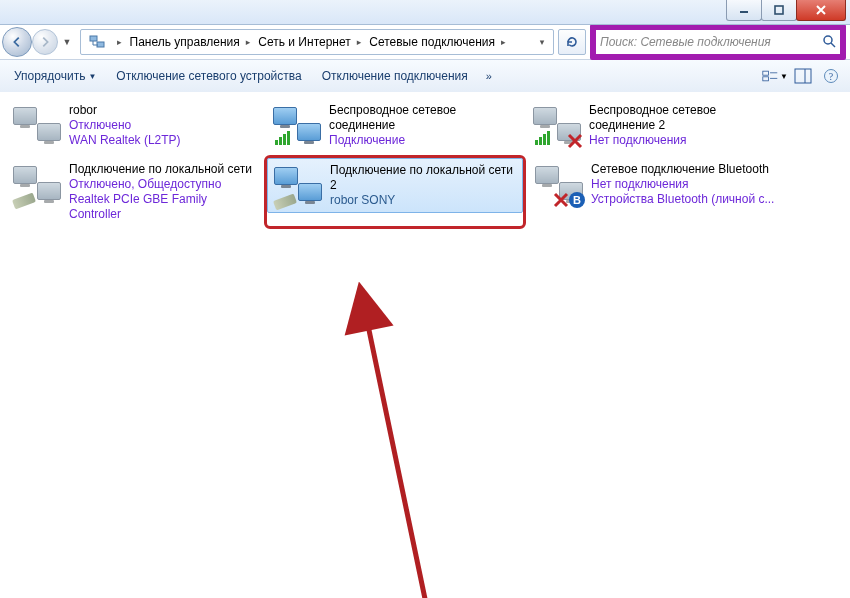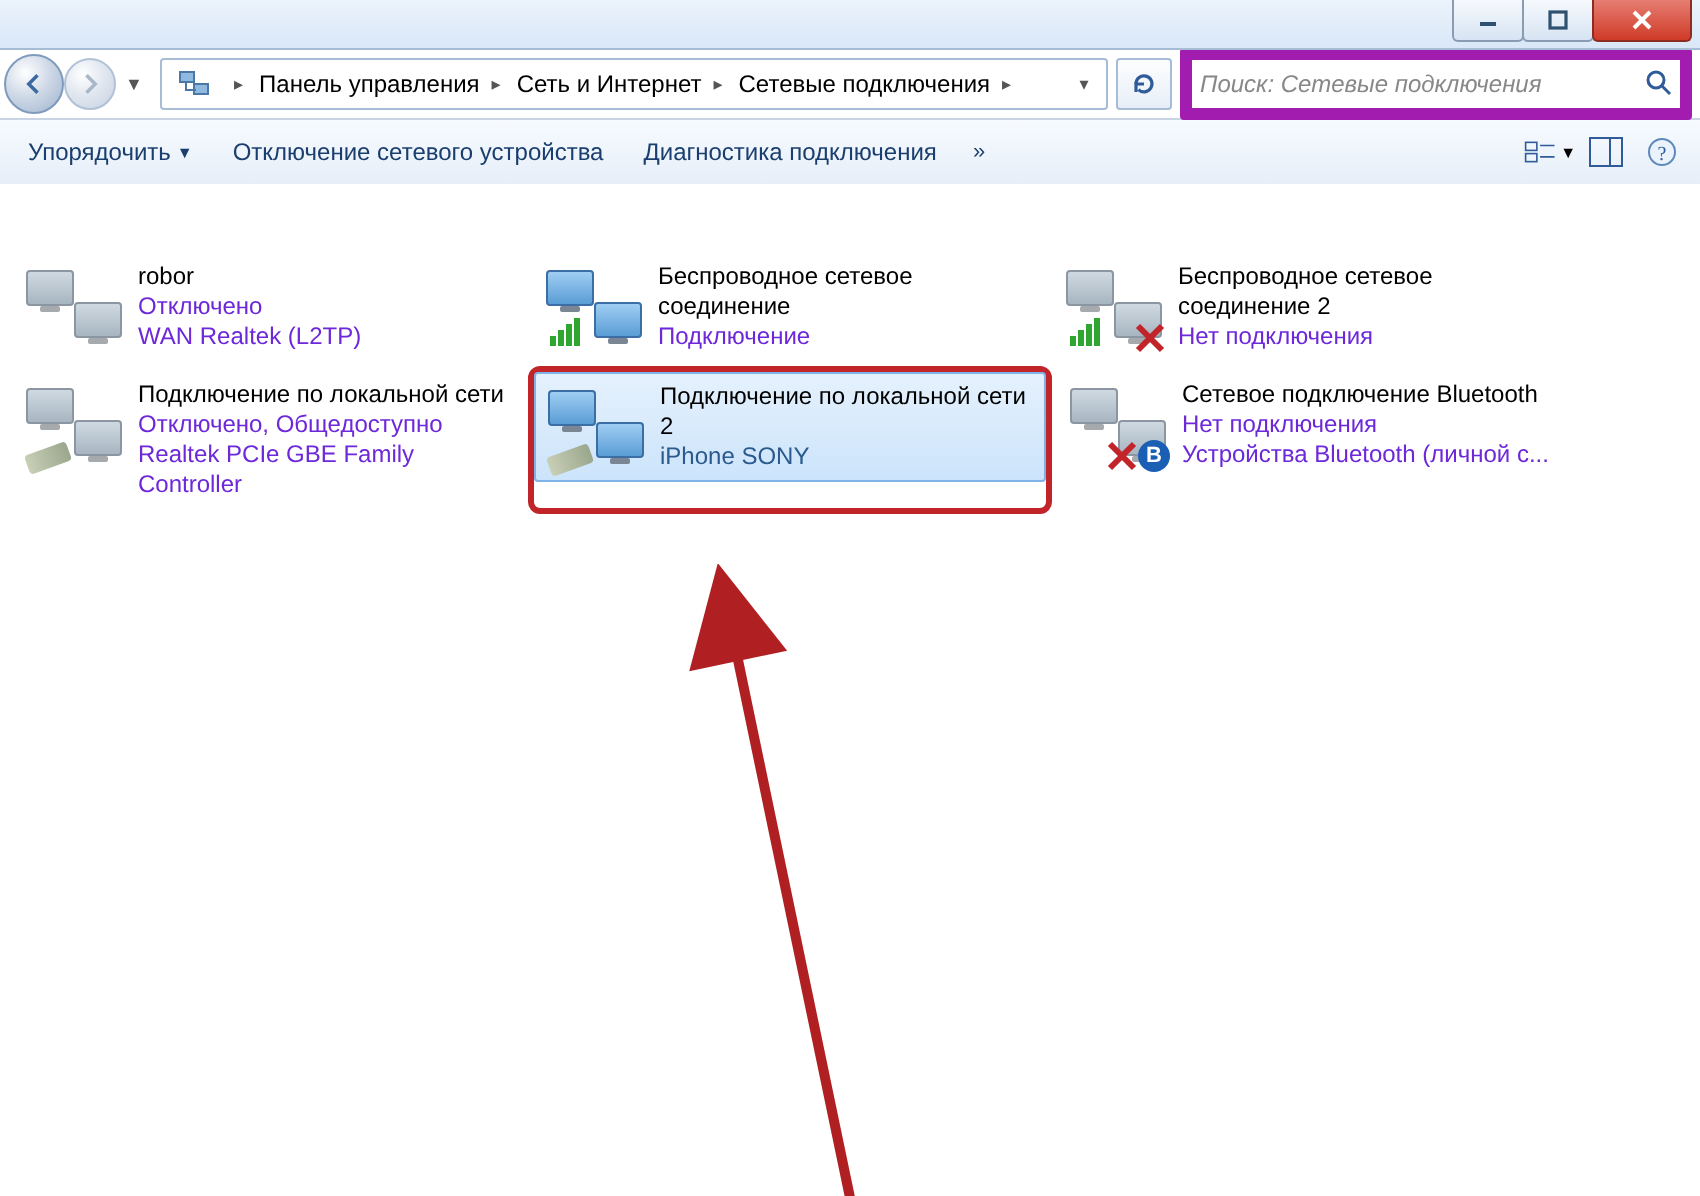--- a/index.html
+++ b/index.html
@@ -26,21 +26,21 @@
   .searchbox .mag { margin-left:auto; color:#2f5b99; font-style:normal; }
   
   .toolbar { height:32px; background:linear-gradient(to bottom,#f7fbff,#e6eef8); border-bottom:1px solid #c8d4e4; display:flex; align-items:center; padding:0 6px; gap:4px; }
   .tbtn { padding:4px 8px; color:#1a3e6e; display:flex; align-items:center; gap:3px; border-radius:2px; }
   .tbtn .dd { font-size:8px; color:#1a3e6e; }
   .tchev { color:#1a3e6e; font-size:11px; padding:0 6px; }
   .toolbar .right { margin-left:auto; display:flex; align-items:center; gap:2px; }
   .iconbtn { width:26px; height:24px; display:flex; align-items:center; justify-content:center; border-radius:2px; }
   
   .content { position:absolute; top:92px; left:0; right:0; bottom:0; background:#fff; overflow:hidden; }
-  .grid { display:flex; flex-wrap:wrap; align-content:flex-start; padding:4px;margin-top:28px; }
+  .grid { display:flex; flex-wrap:wrap; align-content:flex-start; padding:4px; }
   .item { width:256px; padding:4px 6px; display:flex; gap:8px; box-sizing:border-box; border:1px solid transparent; border-radius:2px; margin:2px; }
   .item .ico { width:48px; height:44px; flex-shrink:0; position:relative; }
   .item .txt { padding-top:0; line-height:15px; }
   .item .name { color:#000; }
   .item .l2, .item .l3 { color:#6d28d9; }
   .item.sel { background:linear-gradient(to bottom,#e5f1fd,#cce4fb); border:1px solid #7eb3e8; }
   .item.sel .l2, .item.sel .l3 { color:#2a5a8e; }
   .hlwrap { border:3px solid #c1252a; border-radius:6px; }
   
   .neticon { position:relative; width:48px; height:44px; }
@@ -144,21 +144,21 @@
 
   <div class="toolbar">
     <div class="tbtn">
         <span>Упорядочить</span> 
         <span class="dd">▼</span>
       </div>
     <div class="tbtn">
         <span>Отключение сетевого устройства</span>
       </div>
     <div class="tbtn">
-        <span>Диагностика подключения</span>
+        <span>Отключение подключения</span>
       </div>
     <span class="tchev">»</span>
     <div class="right">
       <div class="iconbtn">
         <svg width="20" height="16" viewBox="0 0 20 16">
             <rect x="1" y="2" width="7" height="5" fill="none" stroke="#2f5b99"></rect>
             <rect x="1" y="9" width="7" height="5" fill="none" stroke="#2f5b99"></rect>
             <path d="M10 4 H19 M10 11 H19" stroke="#2f5b99"></path>
           </svg>
         <span class="dd" style="font-size:8px;margin-left:2px;">▼</span>
@@ -257,21 +257,21 @@
         <div class="item sel" style="margin:0">
           <div class="ico">
               <div class="neticon">
                 <div class="mon a"></div>
                 <div class="mon b"></div>
                 <div class="plug"></div>
               </div>
             </div>
           <div class="txt">
             <div class="name">Подключение по локальной сети 2</div>
-            <div class="l3">iPhone SONY</div>
+            <div class="l3">robor SONY</div>
           </div>
         </div>
       </div>
 
       <div class="item">
         <div class="ico">
             <div class="neticon dim">
               <div class="mon a"></div>
               <div class="mon b"></div>
               <div class="xover" style="right:14px">

